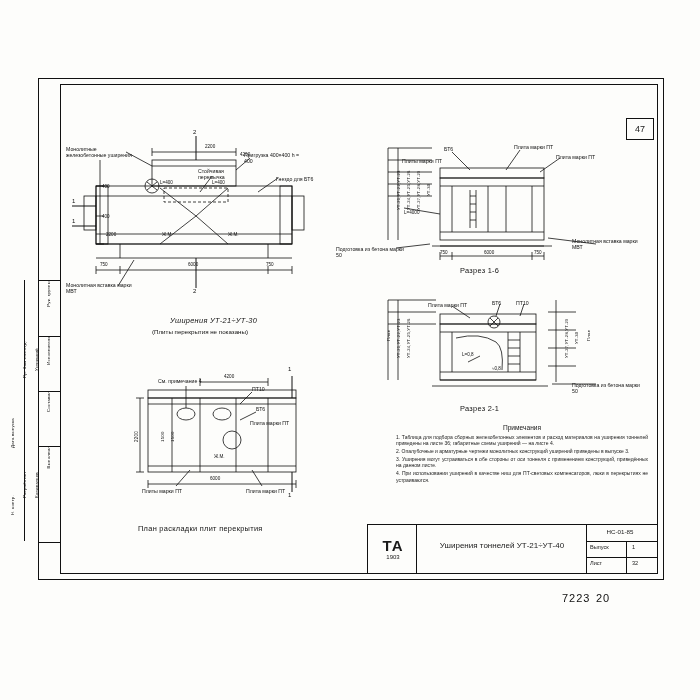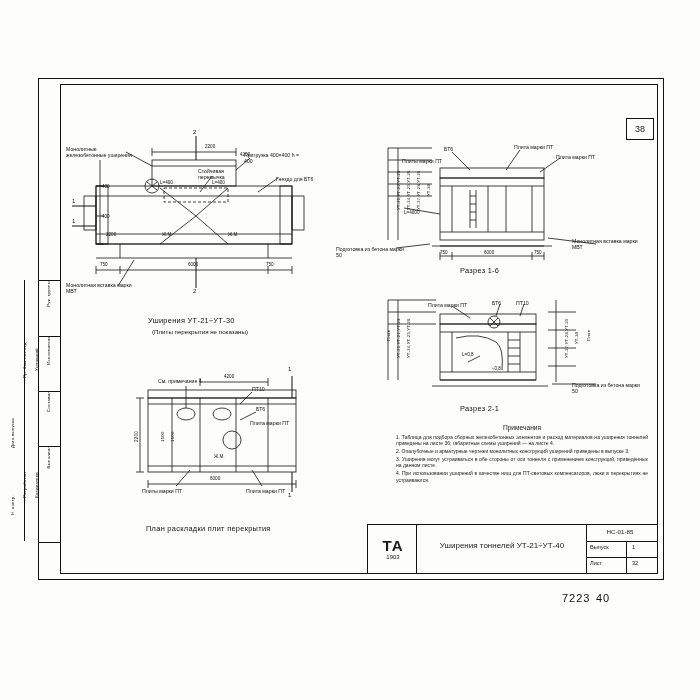--- a/index.html
+++ b/index.html
@@ -235,21 +235,21 @@
       <line x1="548" y1="366" x2="576" y2="366"></line>
 
       <line x1="452" y1="306" x2="470" y2="318"></line>
       <line x1="500" y1="304" x2="496" y2="316"></line>
       <line x1="524" y1="304" x2="520" y2="316"></line>
       <line x1="596" y1="384" x2="552" y2="384"></line>
       <line x1="468" y1="362" x2="480" y2="356"></line>
     </g>
   </svg>
 
-  <div class="pagebadge">38</div>
+  <div class="pagebadge">47</div>
 
   <div class="leftstrip">
     <div class="cell" style="top:0;height:55px;">
       <div class="vtext">Рук. группы</div>
     </div>
     <div class="cell" style="top:55px;height:55px;">
       <div class="vtext">Исполнитель</div>
     </div>
     <div class="cell" style="top:110px;height:55px;">
       <div class="vtext">Составил</div>
@@ -300,21 +300,21 @@
   <div class="num" style="left:160px;top:180px;">L=400</div>
   <div class="num" style="left:212px;top:180px;">L=400</div>
   <div class="num" style="left:162px;top:232px;">Ж.М.</div>
   <div class="num" style="left:228px;top:232px;">Ж.М.</div>
 
   <div class="num" style="left:193px;top:129px;font-size:6px;">2</div>
   <div class="num" style="left:193px;top:288px;font-size:6px;">2</div>
   <div class="num" style="left:72px;top:198px;font-size:6px;">1</div>
   <div class="num" style="left:72px;top:218px;font-size:6px;">1</div>
 
-  <div class="ttl" style="left:148px;top:316px;">Уширения  УТ-21÷УТ-30</div>
+  <div class="ttl" style="left:170px;top:316px;font-style:italic;">Уширения  УТ-21÷УТ-30</div>
   <div class="ttl2" style="left:152px;top:328px;">(Плиты перекрытия не показаны)</div>
 
   <div class="lbl" style="left:158px;top:378px;">См. примечание 4</div>
   <div class="lbl" style="left:252px;top:386px;">ПТ10</div>
   <div class="lbl" style="left:256px;top:406px;">БТ6</div>
   <div class="lbl" style="left:250px;top:420px;">Плита марки ПТ</div>
   <div class="lbl" style="left:142px;top:488px;">Плиты марки ПТ</div>
   <div class="lbl" style="left:246px;top:488px;">Плита марки ПТ</div>
   <div class="num" style="left:214px;top:454px;">Ж.М.</div>
 
@@ -325,21 +325,21 @@
   </div>
   <div style="position:absolute;left:152px;top:420px;width:12px;">
     <div class="vtext" style="height:34px;font-size:4.4px;">1500</div>
   </div>
   <div style="position:absolute;left:162px;top:420px;width:12px;">
     <div class="vtext" style="height:34px;font-size:4.4px;">1500</div>
   </div>
   <div class="num" style="left:288px;top:366px;font-size:6px;">1</div>
   <div class="num" style="left:288px;top:492px;font-size:6px;">1</div>
 
-  <div class="ttl" style="left:138px;top:524px;margin-left:8px;">План раскладки плит перекрытия</div>
+  <div class="ttl" style="left:138px;top:524px;">План раскладки плит перекрытия</div>
 
   <div class="lbl" style="left:444px;top:146px;">БТ6</div>
   <div class="lbl" style="left:514px;top:144px;">Плита марки ПТ</div>
   <div class="lbl" style="left:402px;top:158px;">Плиты марки ПТ</div>
   <div class="lbl" style="left:556px;top:154px;">Плита марки ПТ</div>
   <div class="lbl w" style="left:336px;top:246px;width:72px;">Подготовка из бетона
 марки 50</div>
   <div class="lbl w" style="left:572px;top:238px;width:68px;">Монолитная вставка
 марки МВТ</div>
   <div class="num" style="left:404px;top:210px;">L=4000</div>
@@ -412,15 +412,15 @@
     <div class="sml">1903</div>
   </div>
   <div style="position:absolute;left:424px;top:541px;width:156px;text-align:center;font-size:8px;">Уширения тоннелей УТ-21÷УТ-40</div>
   <div style="position:absolute;left:588px;top:528px;width:64px;text-align:center;font-size:6.2px;">НС-01-85</div>
   <div style="position:absolute;left:590px;top:544px;font-size:5.6px;">Выпуск</div>
   <div style="position:absolute;left:632px;top:544px;font-size:5.6px;">1</div>
   <div style="position:absolute;left:590px;top:560px;font-size:5.6px;">Лист</div>
   <div style="position:absolute;left:632px;top:560px;font-size:5.6px;">32</div>
 
   <div class="bottomnum" style="left:562px;top:592px;">7223</div>
-  <div class="bottomnum" style="left:596px;top:592px;">40</div>
+  <div class="bottomnum" style="left:596px;top:592px;">20</div>
 
 </div>
 
 </body></html>

